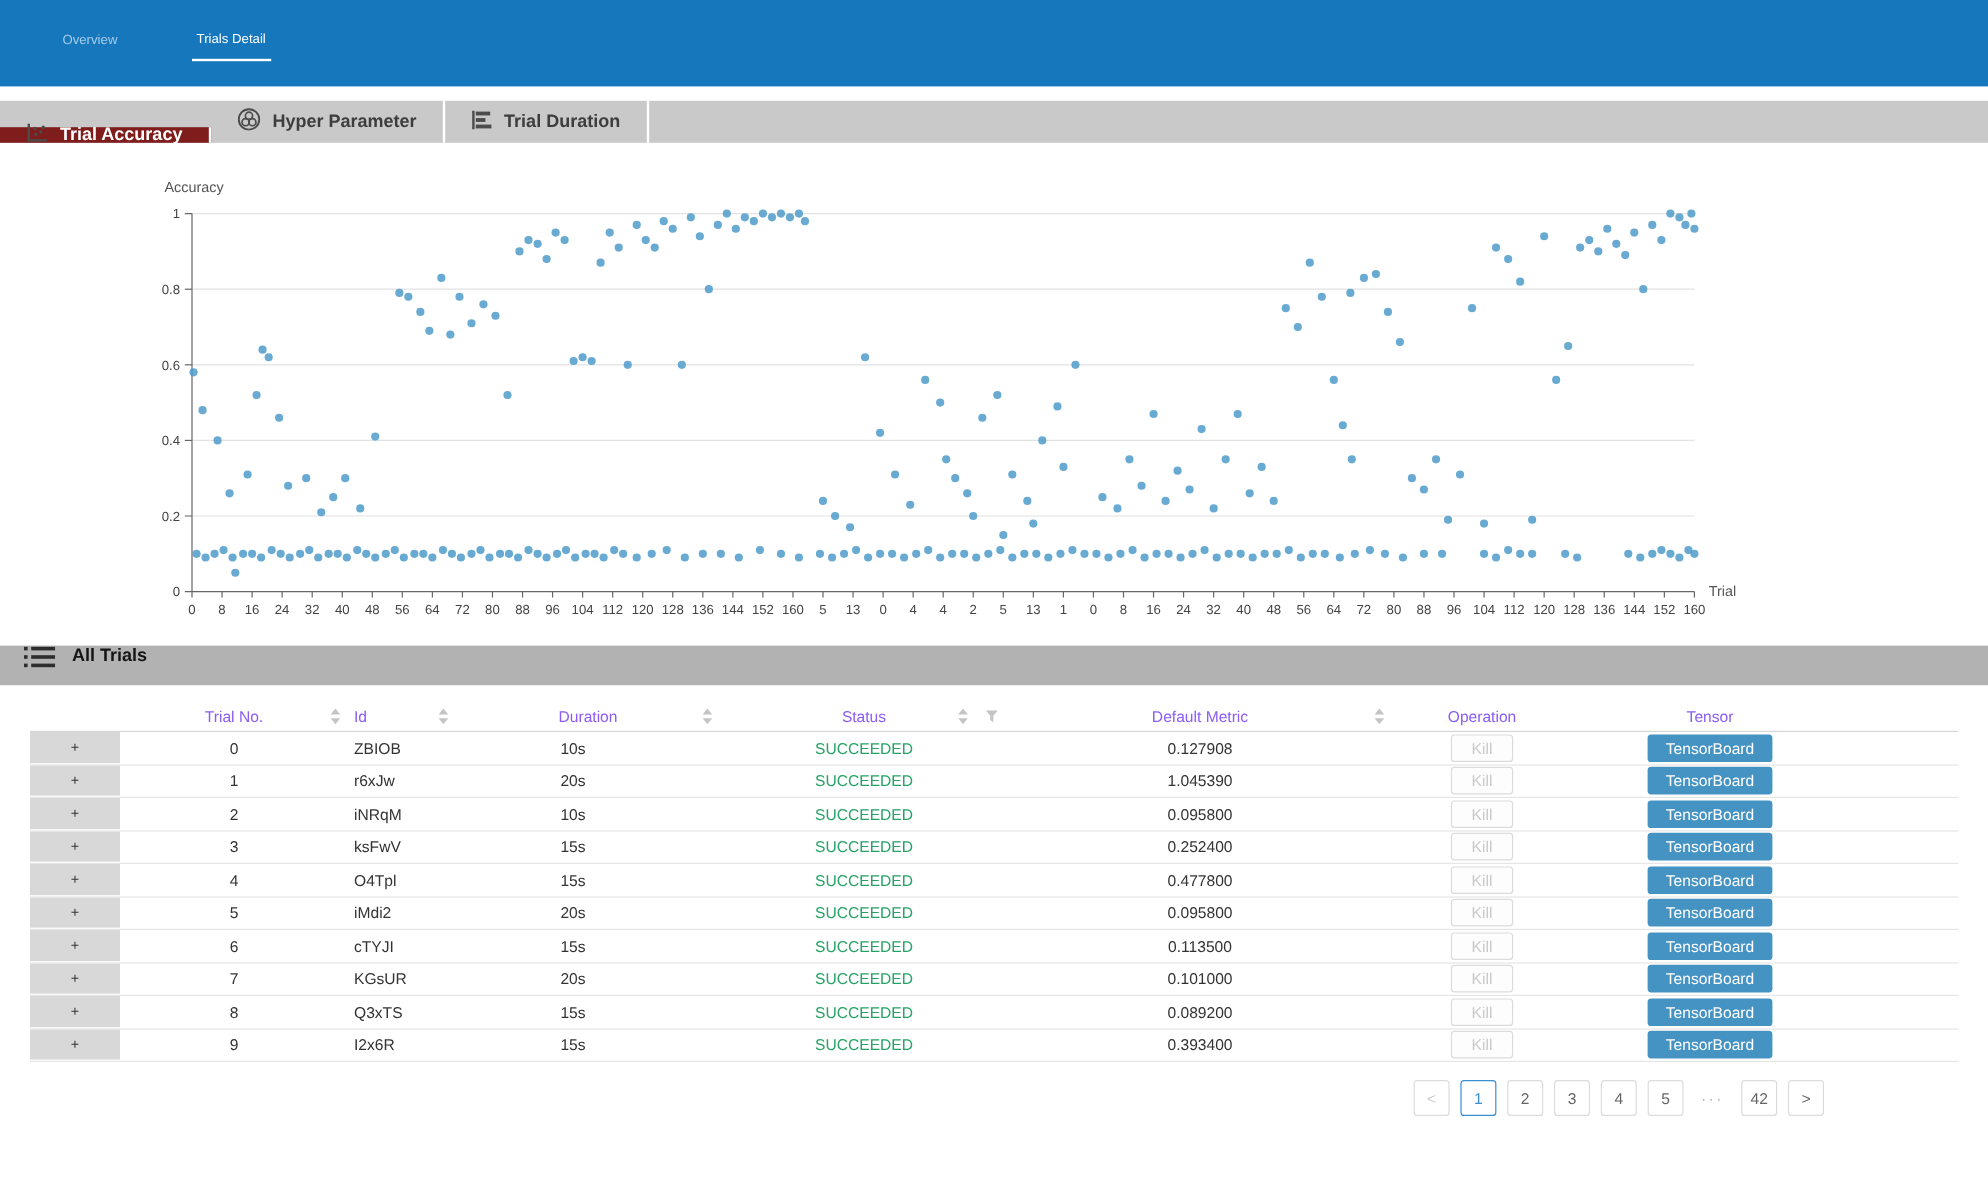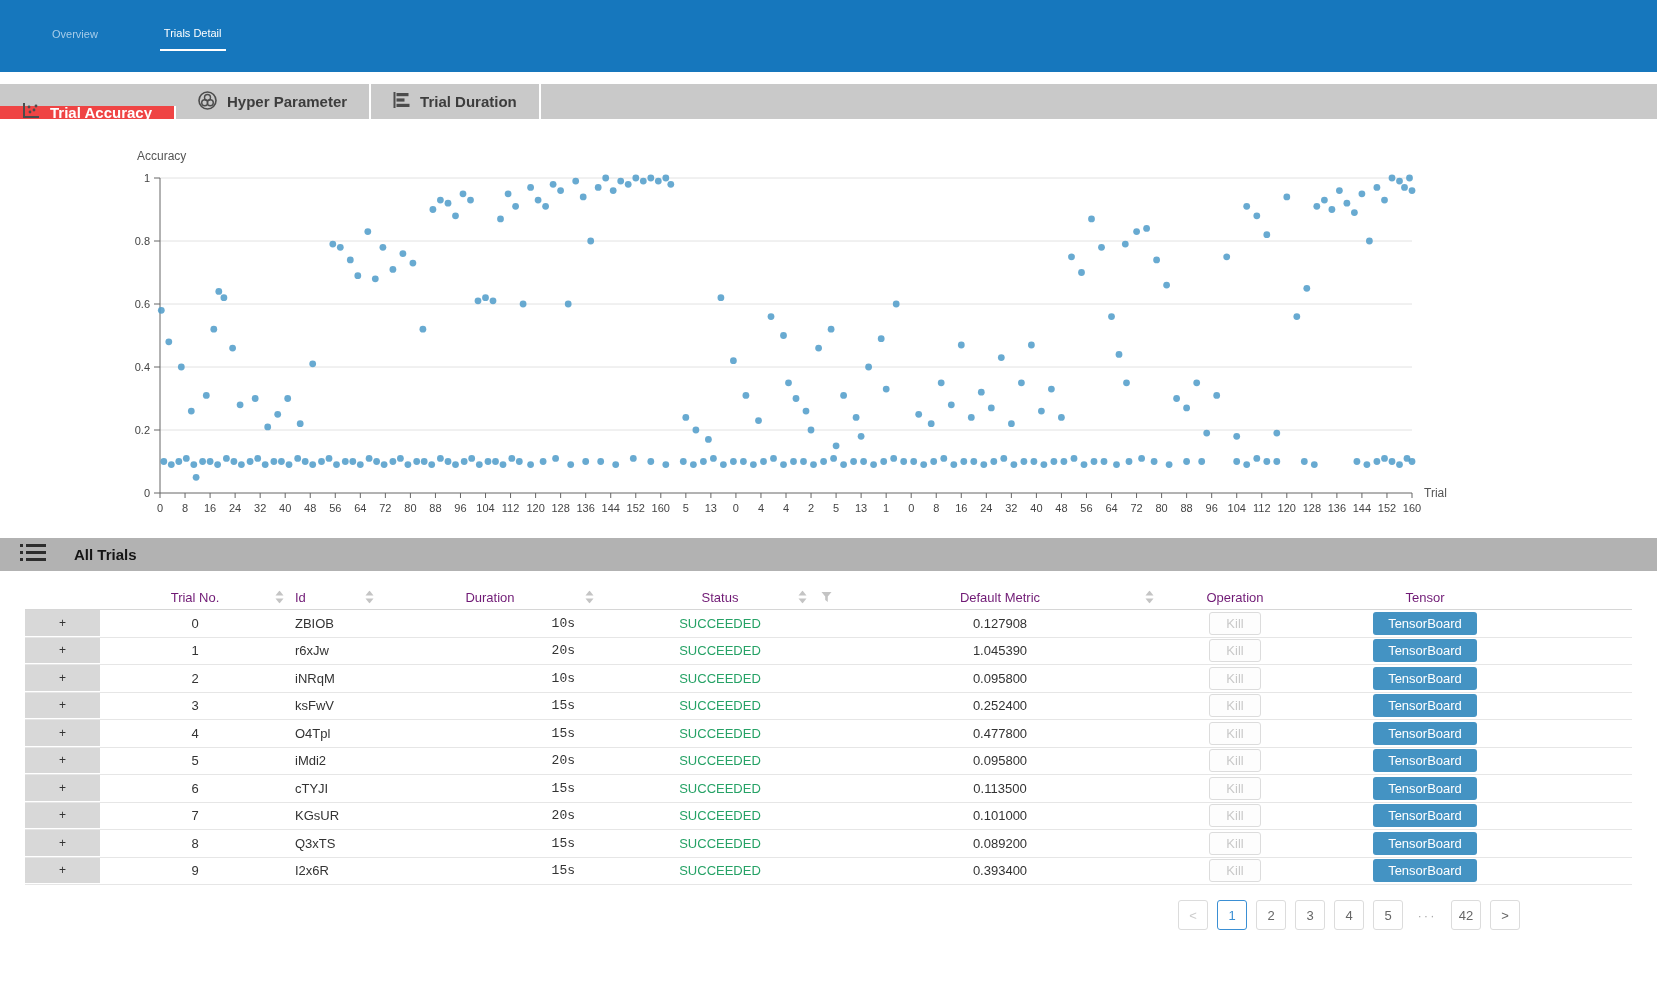--- a/index.html
+++ b/index.html
@@ -20,42 +20,42 @@
   .view-tabs { margin-top: 12px; height: 35px; background: #c9c9c9; display: flex; }
   .vtab { display: flex; align-items: center; gap: 10px; padding: 0 22px; font-size: 15px;
           font-weight: bold; color: #3d3d3d; border-right: 2px solid #fff; cursor: pointer; }
   .vtab.selected { background: #909090; color: #fff; }
   
   .chart-wrap { position: relative; height: 419px; }
   .chart-wrap svg { position: absolute; left: 0; top: 0; }
   .tick { font-size: 11px; fill: #444; font-family: "Liberation Sans", sans-serif; }
   .axis-label { font-size: 12px; fill: #555; font-family: "Liberation Sans", sans-serif; }
   
-  .all-trials-bar { height: 33px; background: #b2b2b2; display: flex; align-items: center;
-                    padding-left: 20px; gap: 28px; }
+  .all-trials-bar { height: 33px; background: #b2b2b2; display: flex; 
+                    padding-left: 20px; gap: 14px; }
   .all-trials-title { font-size: 15px; font-weight: bold; color: #141414; }
   
   .table { margin: 14px 25px 0 25px; }
   .trow, .thead {
     display: grid;
     grid-template-columns: 75px 190px 90px 220px 240px 320px 150px 230px 1fr;
     align-items: center;
   }
-  .thead { height: 25px; color: #701a75; font-size: 13px; border-bottom: 1px solid #d6d6d6; }
+  .thead { height: 25px; color: #8b5cf6; font-size: 13px; border-bottom: 1px solid #d6d6d6; }
   .th { position: relative; text-align: center; }
   .th.left { text-align: left; padding-left: 5px; }
   .sort { position: absolute; right: 6px; top: 50%; transform: translateY(-50%); cursor: pointer; line-height: 0; }
   .sort.shift { right: 33px; }
   .filter { position: absolute; right: 8px; top: 50%; transform: translateY(-50%); cursor: pointer; line-height: 0; }
   .trow { height: 27.5px; border-bottom: 1px solid #e6e6e6; font-size: 13px; }
   .cell { text-align: center; }
   .c-expand { background: #d8d8d8; height: 100%; display: flex; align-items: center; justify-content: center;
               font-size: 12px; color: #333; border-bottom: 1px solid #fff; cursor: pointer; }
   .c-id { text-align: left; padding-left: 5px; }
-  .c-dur { text-align: right; padding-right: 25px; font-family: Liberation Mono, monospace; }
+  .c-dur { padding-right: 25px; }
   .status-val { font-weight: normal; }
   .btn-kill { border: 1px solid #dcdcdc; background: #fdfdfd; color: #c9c9c9; border-radius: 3px;
               font-size: 13px; padding: 3px 16px; font-family: inherit; }
   .btn-tensorboard { border: none; color: #fff; border-radius: 3px; font-size: 13px;
                      padding: 4px 15px; font-family: Liberation Sans, sans-serif; cursor: pointer; }
   
   .pagination { margin-top: 15px; display: flex; justify-content: flex-end; padding-right: 137px; gap: 9px; }
   .pg { min-width: 30px; height: 30px; border: 1px solid #dcdcdc; border-radius: 3px; background: #fff;
         display: flex; align-items: center; justify-content: center; font-size: 13px; color: #666; cursor: pointer; }
   .pg.active { border-color: #3a8fd4; color: #3a8fd4; }
@@ -66,21 +66,21 @@
 <body>
 
 <header class="navbar" style="background: rgb(22, 119, 189);">
   <nav class="nav-items">
     <span class="nav-item inactive" style="color: rgb(166, 204, 233);">Overview</span>
     <span class="nav-item active">Trials Detail</span>
   </nav>
 </header>
 
 <div class="view-tabs">
-  <div class="vtab selected" style="background: #ef4444; margin-top: 22px;">
+  <div class="vtab selected" style="background: #7f1d1d; margin-top: 22px;">
     <span>
       <svg width="18" height="16" viewBox="0 0 18 16">
         <path d="M2 0 V14 H17" stroke="#4c4c4c" stroke-width="2" fill="none"></path>
         <circle cx="7" cy="4" r="1.4" fill="#4c4c4c"></circle>
           <circle cx="12" cy="7" r="1.4" fill="#4c4c4c"></circle>
         <circle cx="8" cy="9" r="1.4" fill="#4c4c4c"></circle>
           <circle cx="14" cy="3" r="1.4" fill="#4c4c4c"></circle>
       </svg>
     </span>
     <span>Trial Accuracy</span>

